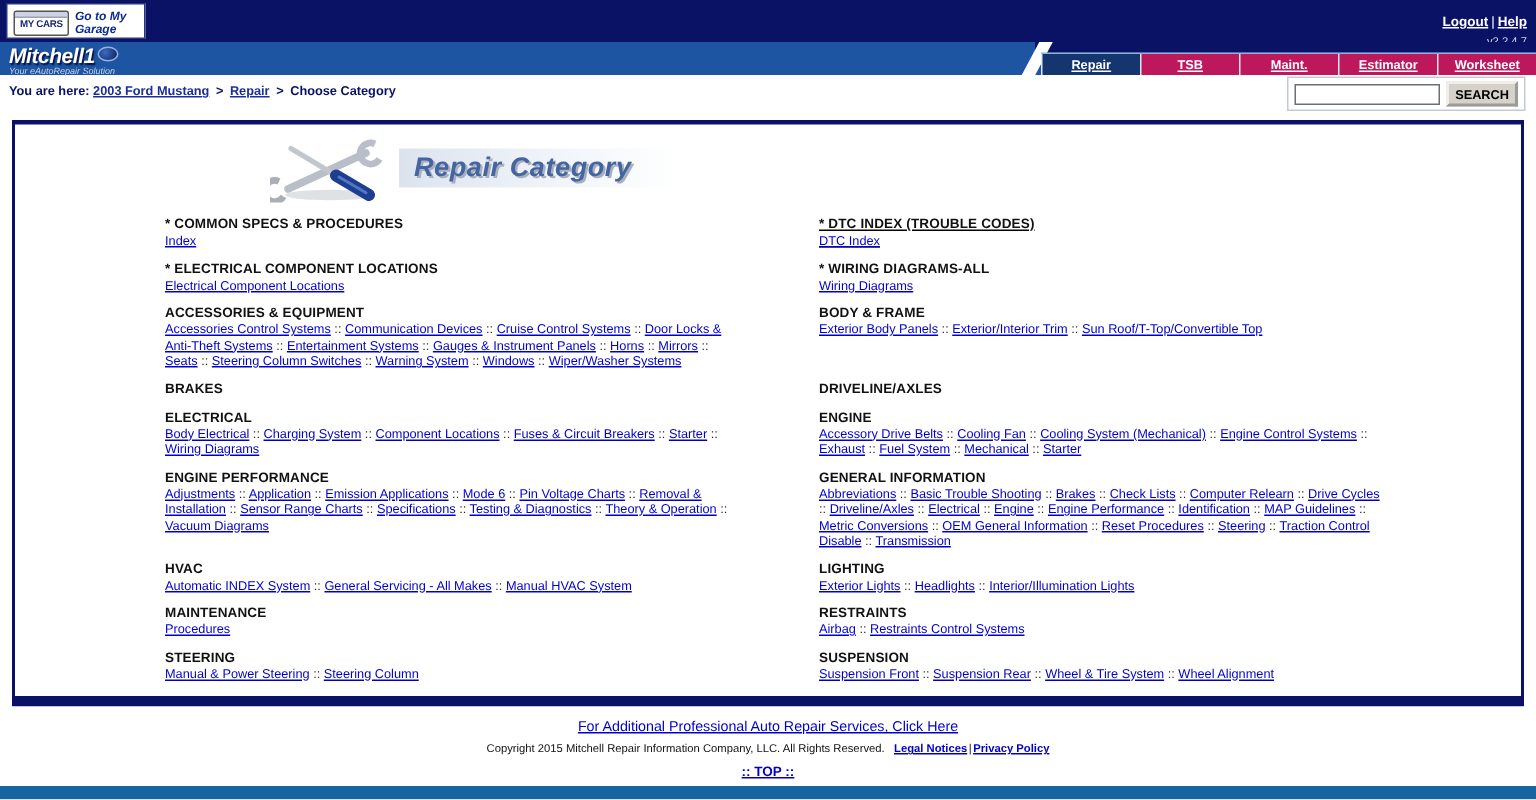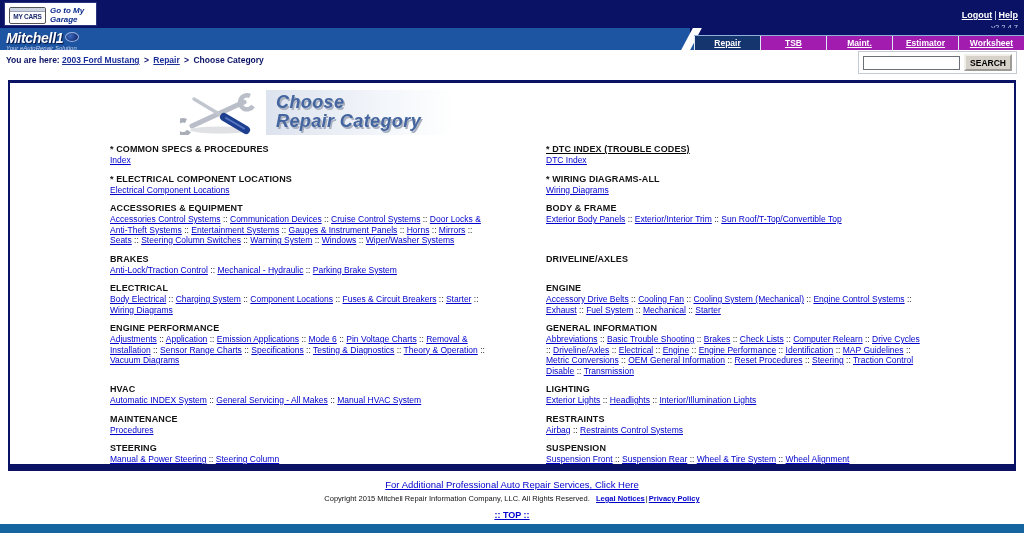--- a/index.html
+++ b/index.html
@@ -27,21 +27,21 @@
   .logo-wrap { position:absolute; left:6px; top:1px; color:#fff; white-space:nowrap; }
   .logo-text { font-size:14px; font-weight:bold; font-style:italic; letter-spacing:-0.3px;
                text-shadow:1px 1px 1px #06103f; }
   .logo-badge { display:inline-block; width:14px; height:10px; border-radius:50%;
                 background:radial-gradient(circle at 35% 35%, #3c6cc0, #0a1c5e);
                 border:1px solid #9ab0dc; margin-left:2px; vertical-align:1px; }
   .tagline { font-size:6px; color:#c6d2ec; font-style:italic; margin-top:-2px; }
   .navy-ext { position:absolute; top:0; right:0; width:334px; height:7px; background:#0a1266; }
   .diagonal { position:absolute; top:0; right:328px; width:9px; height:22px; background:#fff; transform:skewX(-28deg); }
   .tabs { position:absolute; bottom:0; right:0; width:330px; height:15px; display:flex; border-top:1px solid #8fb0d8; }
-  .tab { flex:1; background:#a21caf; border-left:1px solid #dfe8f2; text-align:center; line-height:14px;
+  .tab { flex:1; background:#be185d; border-left:1px solid #dfe8f2; text-align:center; line-height:14px;
          font-size:8.5px; font-weight:bold; color:#fff; text-decoration:underline; cursor:pointer; }
   .tab.active { background:#14356e; }
   
   .utilrow { height:30px; display:flex; justify-content:space-between; background:#fff; flex:0 0 auto; }
   .breadcrumb { padding:5px 0 0 6px; font-size:8.5px; font-weight:bold; color:#0a1266; }
   .bc-link { color:#1b2f9a; text-decoration:underline; cursor:pointer; }
   .bc-sep { margin:0 2px; }
   .searchbox { margin:1px 7px 0 0; border:1px solid #c4cad4; background:#fff; padding:3px 4px;
                display:flex; gap:4px; align-items:center; height:23px; }
   .search-input { width:97px; height:14px; border:1px solid #6a6f78; font-size:9px; padding:0 2px;
@@ -133,40 +133,38 @@
           <ellipse cx="40" cy="41" rx="30" ry="3.5" fill="#c9cdd4" opacity="0.6"></ellipse>
           <path d="M12,37 L64,13" stroke="#b9bec8" stroke-width="5" stroke-linecap="round"></path>
           <path d="M70,7 a7,7 0 1 0 3,10" fill="none" stroke="#b9bec8" stroke-width="4.5"></path>
           <path d="M9,42 a7,7 0 1 1 -3,-10" fill="none" stroke="#a9aeb8" stroke-width="4.5"></path>
           <path d="M14,10 L44,28" stroke="#c2c7cf" stroke-width="3.5" stroke-linecap="round"></path>
           <path d="M44,28 L66,41" stroke="#1e3f8f" stroke-width="8" stroke-linecap="round"></path>
           <path d="M46,29 L64,39.5" stroke="#5377c4" stroke-width="2" stroke-linecap="round"></path>
         </svg>
       </span>
       <div class="title-text">
-        <div class="t1">Choose</div>
         <div class="t2">Repair Category</div>
       </div>
     </div>
     <div class="cat-grid" id="catgrid">
         <div class="cat-section" style="grid-area: 1 / 1;">
           <div class="cat-heading">* COMMON SPECS &amp; PROCEDURES</div>
           <div class="cat-links"><a class="cat-link">Index</a></div>
         </div>
         <div class="cat-section" style="grid-area: 2 / 1;">
           <div class="cat-heading">* ELECTRICAL COMPONENT LOCATIONS</div>
           <div class="cat-links"><a class="cat-link">Electrical Component Locations</a></div>
         </div>
         <div class="cat-section" style="grid-area: 3 / 1;">
           <div class="cat-heading">ACCESSORIES &amp; EQUIPMENT</div>
           <div class="cat-links"><a class="cat-link">Accessories Control Systems</a><span class="sep"> :: </span><a class="cat-link">Communication Devices</a><span class="sep"> :: </span><a class="cat-link">Cruise Control Systems</a><span class="sep"> :: </span><a class="cat-link">Door Locks &amp; Anti-Theft Systems</a><span class="sep"> :: </span><a class="cat-link">Entertainment Systems</a><span class="sep"> :: </span><a class="cat-link">Gauges &amp; Instrument Panels</a><span class="sep"> :: </span><a class="cat-link">Horns</a><span class="sep"> :: </span><a class="cat-link">Mirrors</a><span class="sep"> :: </span><a class="cat-link">Seats</a><span class="sep"> :: </span><a class="cat-link">Steering Column Switches</a><span class="sep"> :: </span><a class="cat-link">Warning System</a><span class="sep"> :: </span><a class="cat-link">Windows</a><span class="sep"> :: </span><a class="cat-link">Wiper/Washer Systems</a></div>
         </div>
         <div class="cat-section" style="grid-area: 4 / 1;">
           <div class="cat-heading">BRAKES</div>
-          <div class="cat-links"><a class="cat-link">Anti-Lock/Traction Control</a><span class="sep"> :: </span><a class="cat-link">Mechanical - Hydraulic</a><span class="sep"> :: </span><a class="cat-link">Parking Brake System</a></div>
         </div>
         <div class="cat-section" style="grid-area: 5 / 1;">
           <div class="cat-heading">ELECTRICAL</div>
           <div class="cat-links"><a class="cat-link">Body Electrical</a><span class="sep"> :: </span><a class="cat-link">Charging System</a><span class="sep"> :: </span><a class="cat-link">Component Locations</a><span class="sep"> :: </span><a class="cat-link">Fuses &amp; Circuit Breakers</a><span class="sep"> :: </span><a class="cat-link">Starter</a><span class="sep"> :: </span><a class="cat-link">Wiring Diagrams</a></div>
         </div>
         <div class="cat-section" style="grid-area: 6 / 1;">
           <div class="cat-heading">ENGINE PERFORMANCE</div>
           <div class="cat-links"><a class="cat-link">Adjustments</a><span class="sep"> :: </span><a class="cat-link">Application</a><span class="sep"> :: </span><a class="cat-link">Emission Applications</a><span class="sep"> :: </span><a class="cat-link">Mode 6</a><span class="sep"> :: </span><a class="cat-link">Pin Voltage Charts</a><span class="sep"> :: </span><a class="cat-link">Removal &amp; Installation</a><span class="sep"> :: </span><a class="cat-link">Sensor Range Charts</a><span class="sep"> :: </span><a class="cat-link">Specifications</a><span class="sep"> :: </span><a class="cat-link">Testing &amp; Diagnostics</a><span class="sep"> :: </span><a class="cat-link">Theory &amp; Operation</a><span class="sep"> :: </span><a class="cat-link">Vacuum Diagrams</a></div>
         </div>
         <div class="cat-section" style="grid-area: 7 / 1;">

